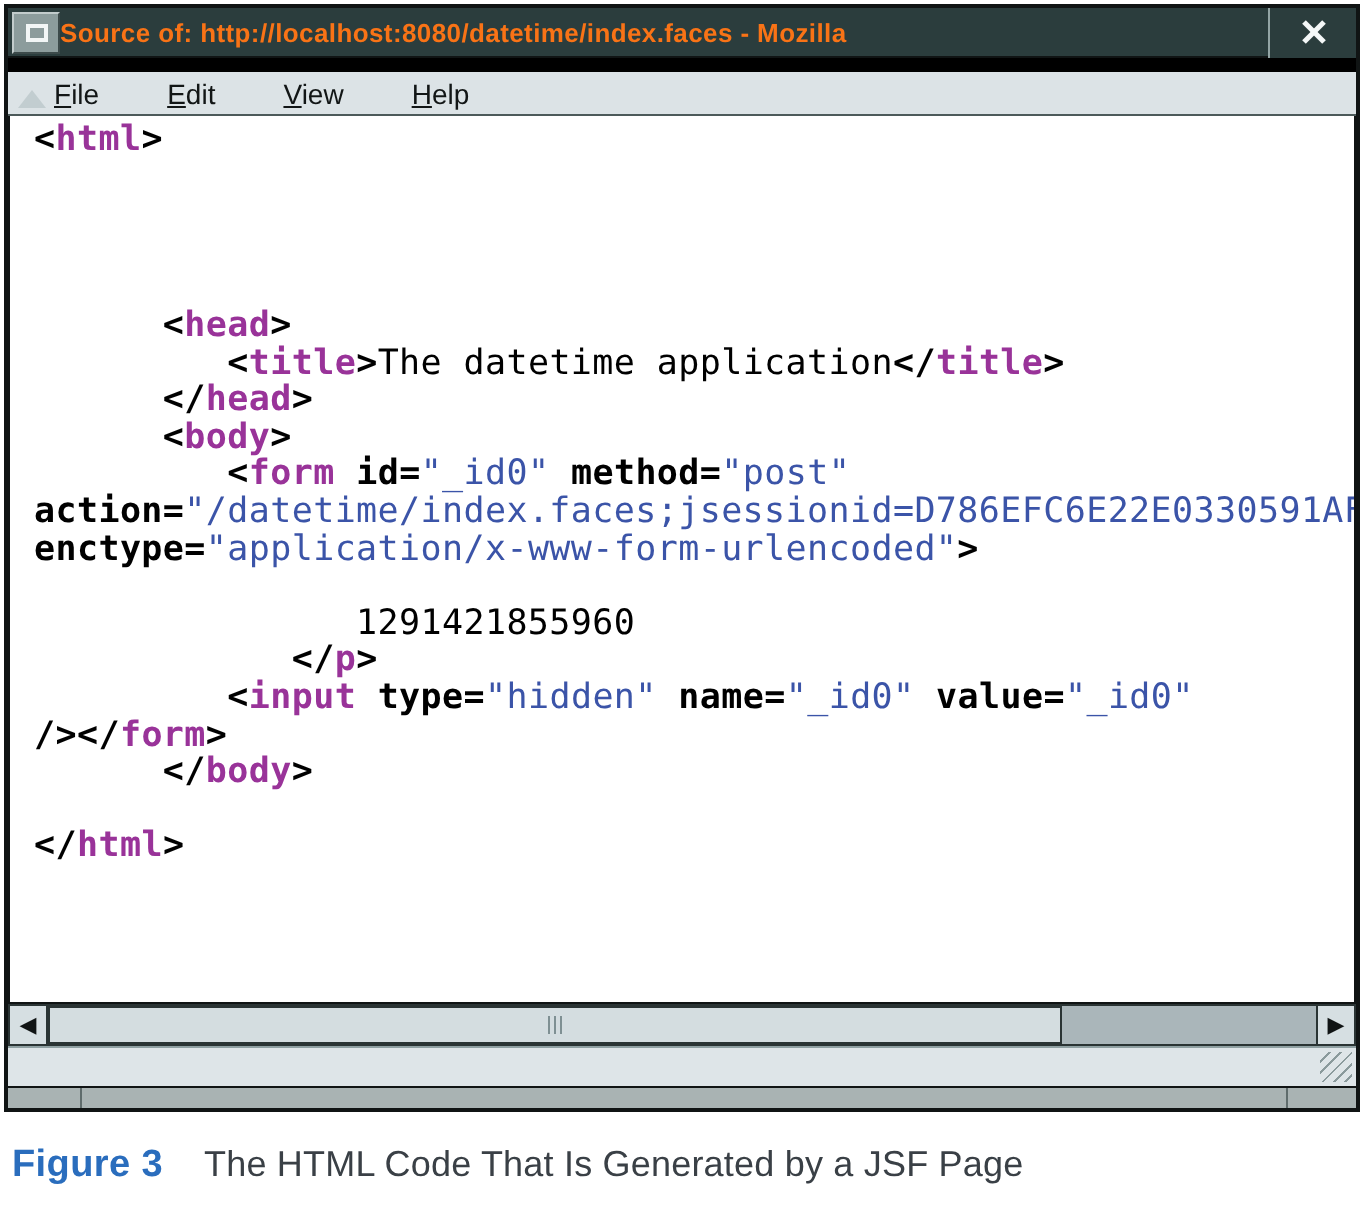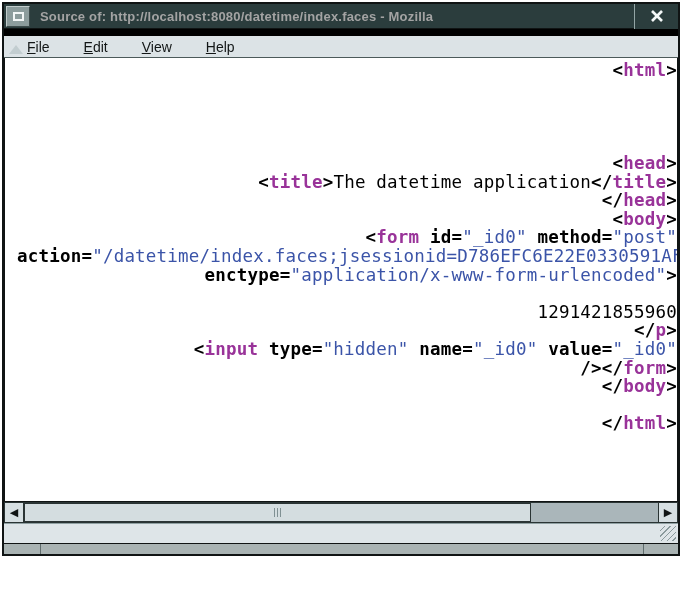--- a/index.html
+++ b/index.html
@@ -31,22 +31,22 @@
   .win-menu-btn {
     width: 24px; height: 21px; margin: 2px 0 2px 2px;
     background: #8c9c9c;
     border-top: 1px solid #c2cccc; border-left: 1px solid #c2cccc;
     border-right: 1px solid #3c4a4a; border-bottom: 1px solid #3c4a4a;
     display: flex; align-items: center; justify-content: center;
   }
   .win-menu-glyph { width: 11px; height: 9px; border: 2px solid #f2f6f6; }
   .titlebar-title {
     flex: 1 1 auto;
-    color: #a3a3a3; font-size: 13px; font-weight: bold;
-    padding-left: 10px; letter-spacing: 0.2px;
+    color: #f97316; font-size: 13px; font-weight: bold;
+    letter-spacing: 0.2px;
     white-space: nowrap; overflow: hidden;
   }
   .close-btn {
     width: 44px; height: 25px; flex: 0 0 44px;
     border-left: 1px solid #93a5a5;
     display: flex; align-items: center; justify-content: center;
     background: var(--titlebar_bg, #2b3d3d);
   }
 
   
@@ -74,21 +74,21 @@
   
   .viewport {
     flex: 1 1 auto;
     background: #ffffff;
     border-left: 1px solid #101414; border-right: 1px solid #101414;
     overflow: hidden;
     padding: 3px 0 0 12px;
     font-family: "DejaVu Sans Mono", monospace;
     font-size: 17.5px; line-height: 18.6px; letter-spacing: 0.2px;
   }
-  .code-line { height: 18.6px; white-space: pre; text-align: right; }
+  .code-line { height: 18.6px; white-space: pre; }
   .tok-tag { color: var(--tag_color, #993399); font-weight: bold; }
   .tok-attr { color: var(--attr_color, #000000); font-weight: bold; }
   .tok-pun { color: #000000; font-weight: bold; }
   .tok-val { color: var(--value_color, #3b54a8); }
   .tok-txt { color: #000000; }
 
   
   .hscroll {
     height: 22px; flex: 0 0 22px;
     display: flex;
@@ -224,14 +224,18 @@
       <div class="resize-grip"></div>
     </div>
 
     <div class="bottom-frame">
       <div class="frame-notch left"></div>
       <div class="frame-notch right"></div>
     </div>
 
   </div>
 
+  <div class="caption">
+    <span class="caption-label">Figure 3</span>
+    <span class="caption-text">The HTML Code That Is Generated by a JSF Page</span>
+  </div>
 
 </div>
 
 </body></html>

